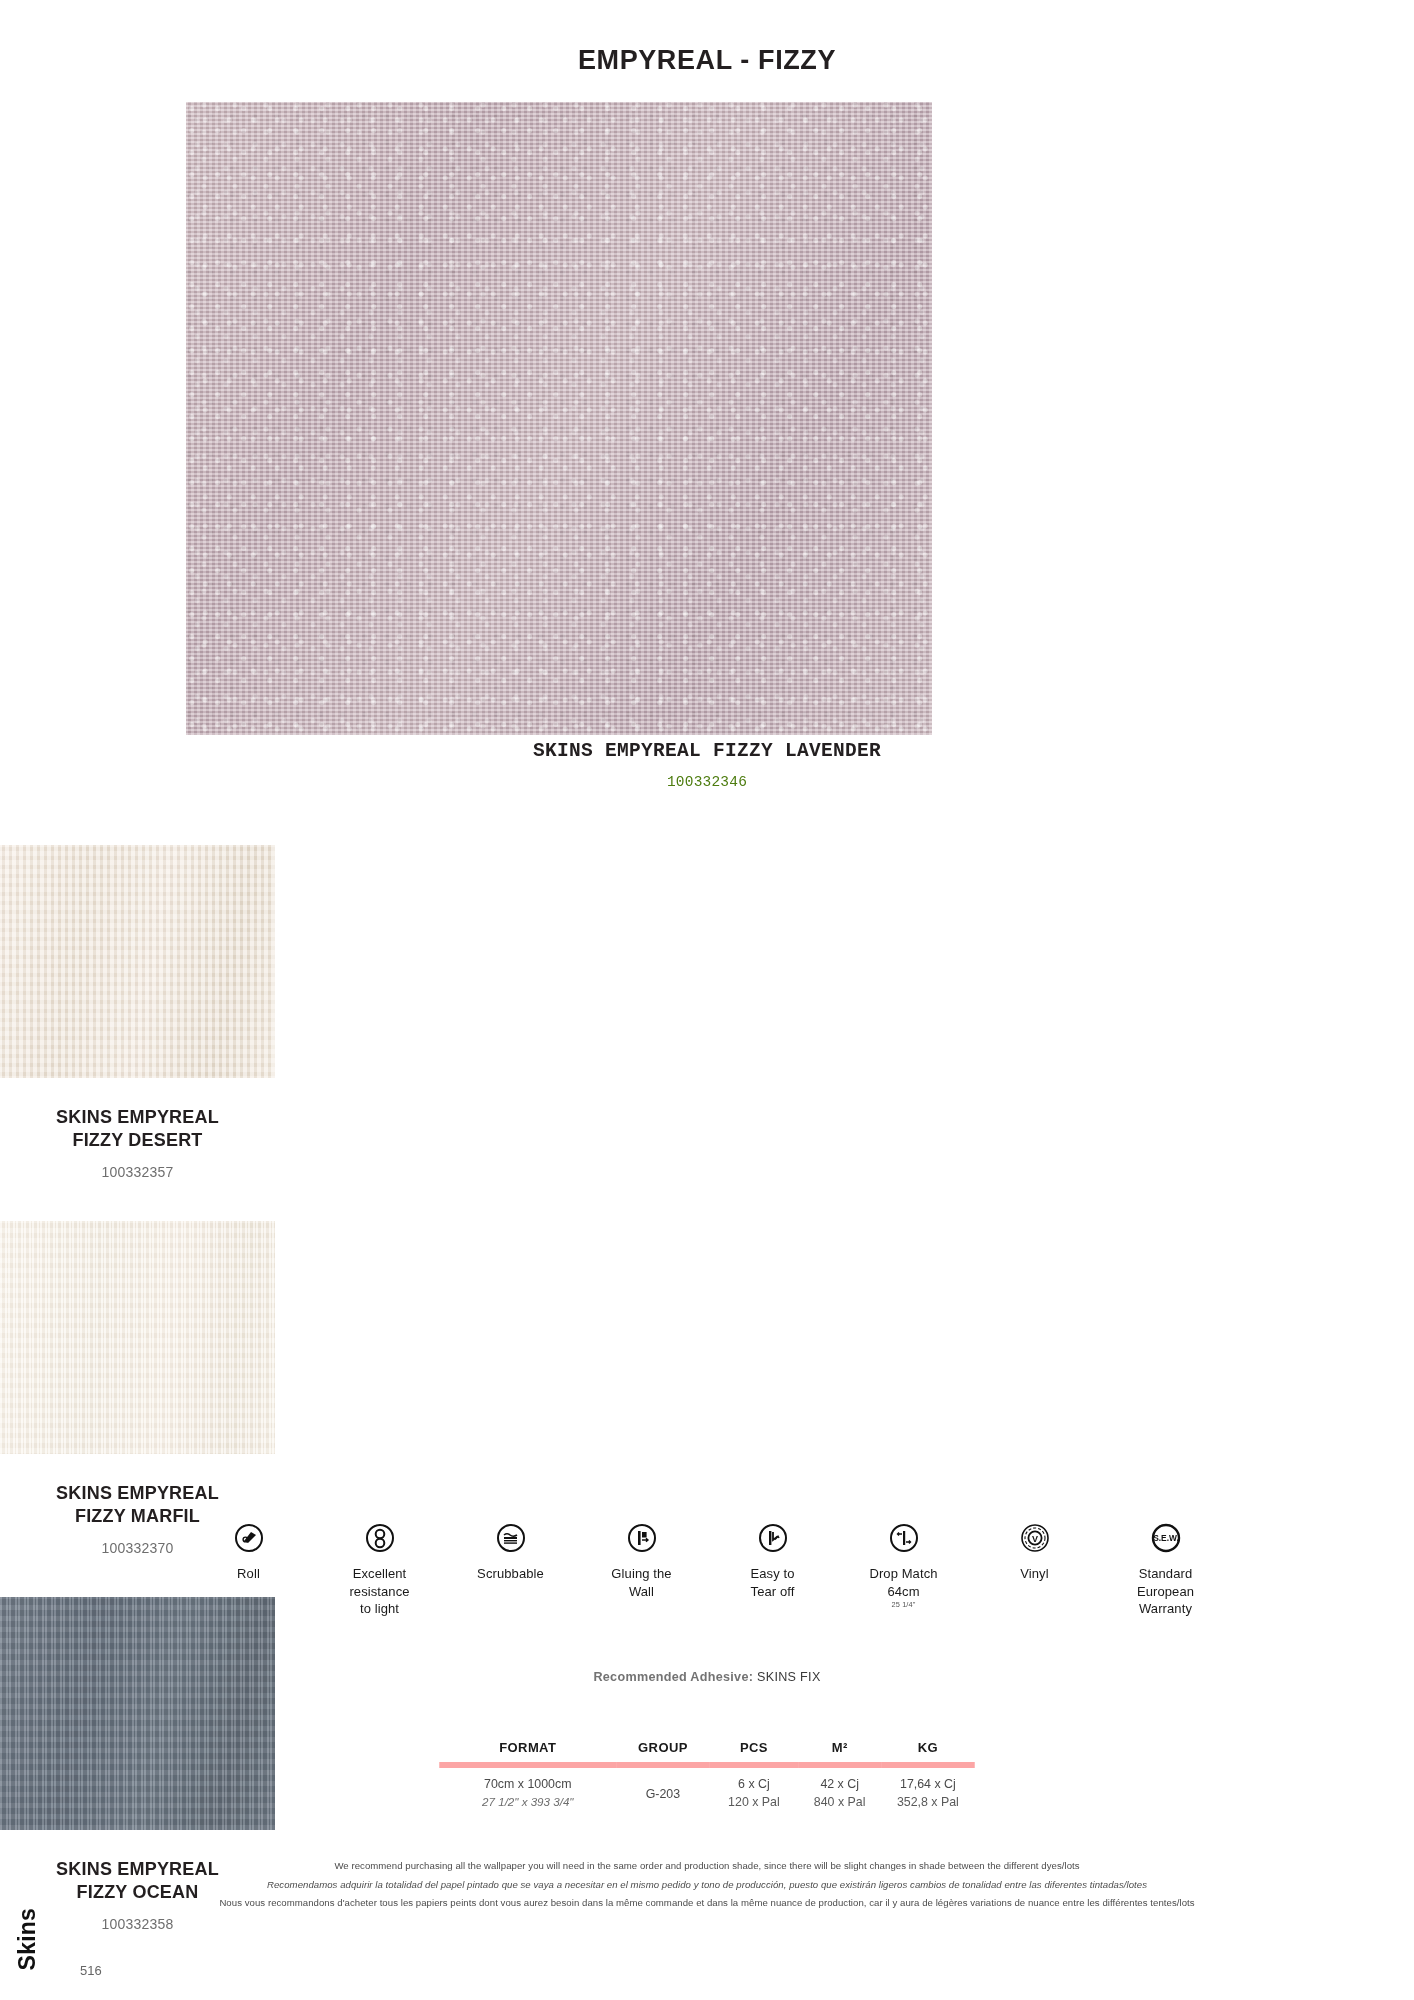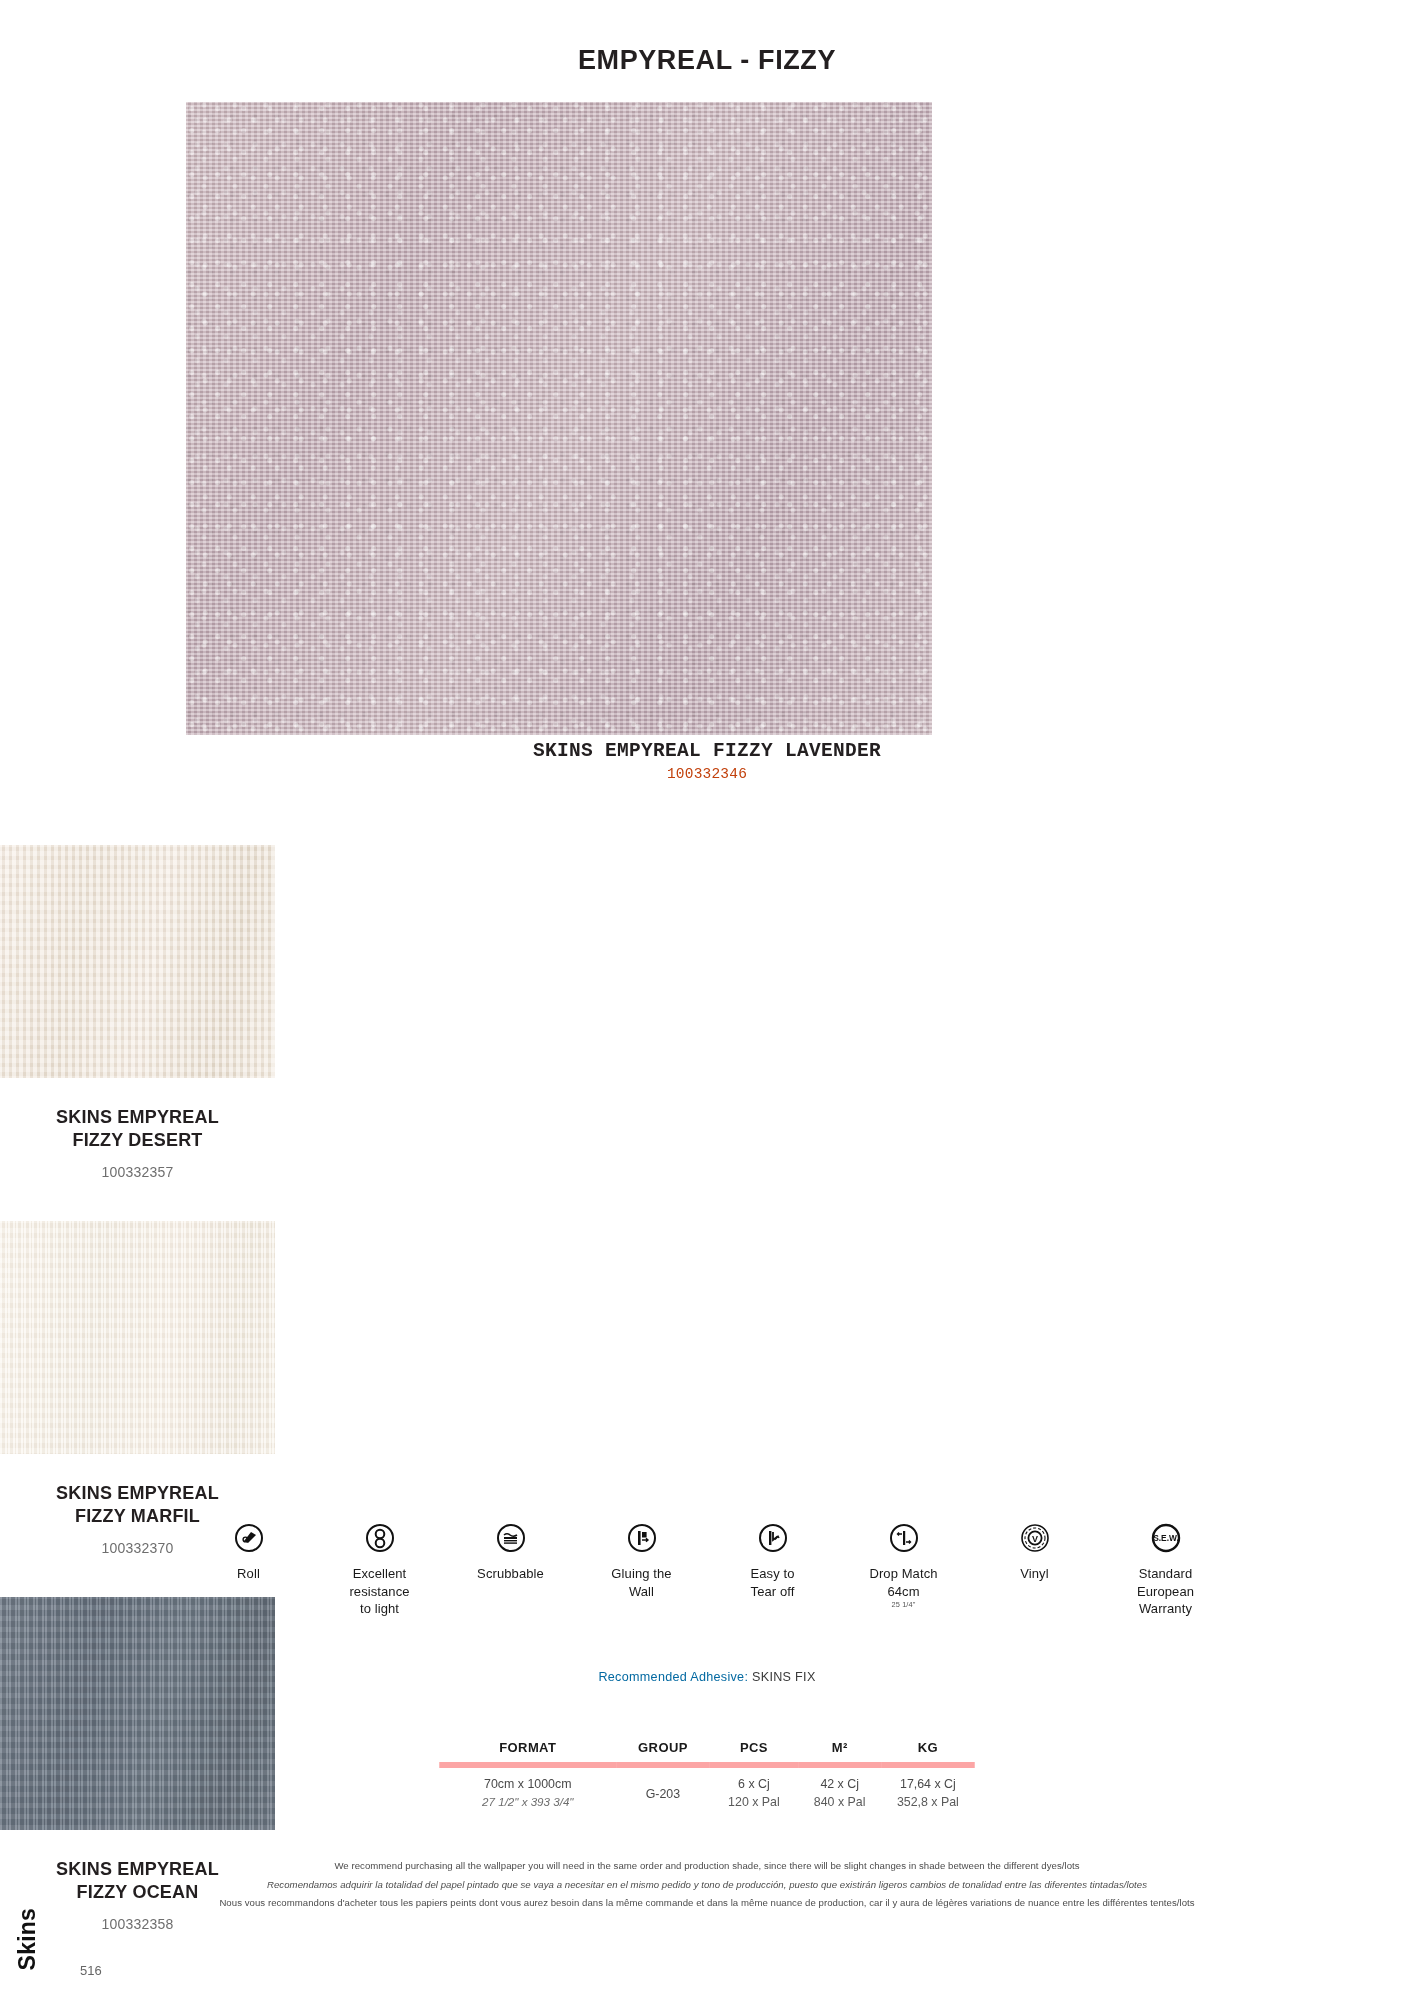--- a/index.html
+++ b/index.html
@@ -32,21 +32,21 @@
       radial-gradient(circle at 80% 62%, rgba(255,255,255,.40) 0 2px, transparent 3px),
       radial-gradient(circle at 38% 78%, rgba(255,255,255,.30) 0 2px, transparent 3px),
       radial-gradient(circle at 12% 55%, rgba(0,0,0,.05) 0 2px, transparent 3px),
       linear-gradient(118deg, #cdb7be 0%, #c2aab3 28%, #cbb5bd 52%, #bfa7b1 74%, #c9b3bb 100%);
     background-size: 4px 4px, 6px 6px, 26px 22px, 31px 27px, 24px 29px, 29px 24px, 22px 26px, 100% 100%;
   }
   .hero-caption {
     position: absolute; top: 740px; left: 0; width: 1414px; text-align: center; font-family: Liberation Mono, monospace;
   }
   .hero-caption .name { font-size: 19.5px; font-weight: 700; letter-spacing: .3px; }
-  .hero-caption .code { margin-top: 4px; font-size: 14.5px; color: #c2410c; letter-spacing: .2px; }
+  .hero-caption .code { margin-top: 12px; font-size: 14.5px; color: #4d7c0f; letter-spacing: .2px; }
 
   
   .trio { position: absolute; top: 845px; left: 0; width: 1414px; }
   .trio-row { display: flex; justify-content: center; gap: 41px; flex-direction: column; }
   .trio-cell { width: 275px; }
   .trio-swatch { width: 275px; height: 233px; }
 
   .sw-desert {
     background-color: #efe3d6;
     background-image:
@@ -85,21 +85,21 @@
   .icon-mark { height: 40px; display: flex; align-items: center; justify-content: center; }
   .icon-mark svg { display: block; }
   .icon-label { margin-top: 7px; font-size: 13px; line-height: 1.35; color: #1a1a1a; letter-spacing: .1px; }
   .icon-sub { font-size: 7.4px; color: #555; letter-spacing: .1px; }
 
   
   .adhesive {
     position: absolute; top: 1670px; left: 0; width: 1414px; text-align: center;
     font-size: 12.6px; color: #3a3a3a; letter-spacing: .3px;
   }
-  .adhesive b { font-weight: 400; color: #0369a1; margin-top: 36px; }
+  .adhesive b { font-weight: 700; color: #737373; margin-top: 36px; }
 
   
   .spec { position: absolute; top: 1740px; left: 50%; transform: translateX(-50%); width: 535px; }
   .spec table { width: 100%; border-collapse: collapse; }
   .spec th {
     font-size: 13px; font-weight: 700; letter-spacing: .4px;
     padding-bottom: 7px; border-bottom: 6px solid #fca5a5; color: #1a1a1a;
   }
   .spec td { padding-top: 8px; font-size: 12.4px; color: #4a4a4a; text-align: center; vertical-align: top; line-height: 1.45; }
   .spec .l2 { font-style: italic; color: #6d6d6d; font-size: 11.6px; }

